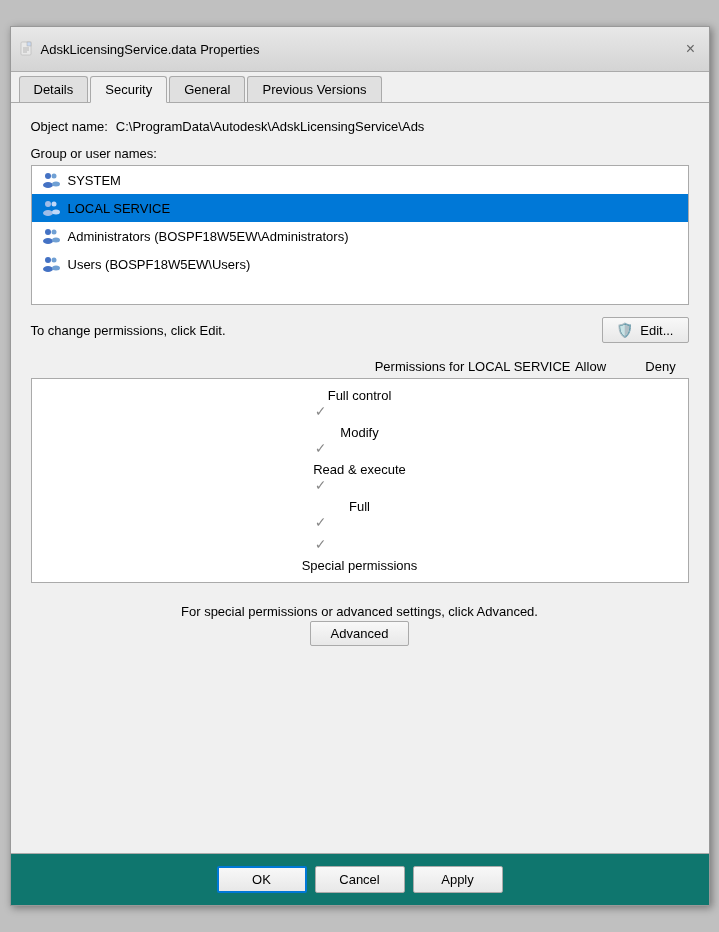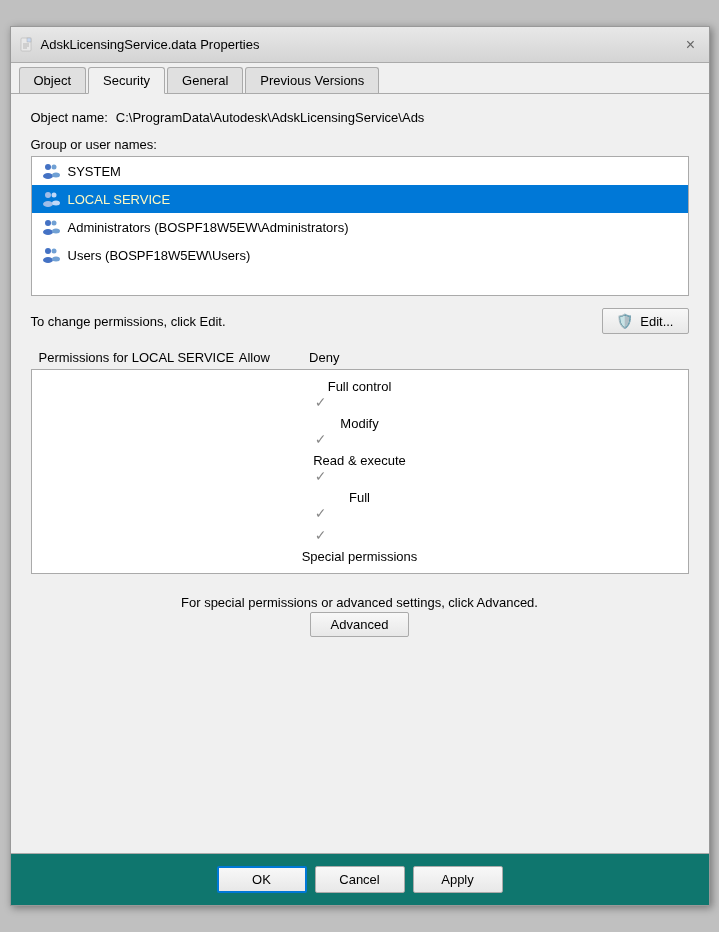--- a/index.html
+++ b/index.html
@@ -28,21 +28,21 @@
       flex-direction: column;
     }
 
     .title-bar {
       background: linear-gradient(to bottom, #e8e8e8, #d4d4d4);
       border-bottom: 1px solid #aaa;
       display: flex;
       align-items: center;
       justify-content: space-between;
       padding: 6px 8px;
-      height: 36px;
+      height: 45px;
     }
 
     .title-bar-left {
       display: flex;
       align-items: center;
       gap: 6px;
     }
 
     .title-icon {
       width: 16px;
@@ -133,21 +133,21 @@
     .user-item {
       display: flex;
       align-items: center;
       padding: 4px 8px;
       gap: 8px;
       cursor: pointer;
     }
 
     .user-item.selected {
       background: #0078d7;
-      color: #fef9c3;
+      color: #000000;
     }
 
     .user-icon {
       width: 20px;
       height: 20px;
       flex-shrink: 0;
     }
 
     .user-label {
       font-size: 13px;
@@ -181,21 +181,21 @@
       gap: 6px;
       padding: 4px 14px;
     }
 
     .permissions-section {
       margin-top: 4px;
     }
 
     .permissions-header {
       display: flex;
-      justify-content: flex-start;
+      justify-content: flex-end;
       margin-bottom: 4px;
       padding: 0 8px;
     }
 
     .permissions-title {
       font-weight: normal;
       color: #000;
     }
 
     .perm-col-headers {
@@ -301,21 +301,21 @@
         <line x1="4" y1="7" x2="10" y2="7" stroke="#aaa" stroke-width="0.8"></line>
         <line x1="4" y1="9" x2="10" y2="9" stroke="#aaa" stroke-width="0.8"></line>
         <line x1="4" y1="11" x2="8" y2="11" stroke="#aaa" stroke-width="0.8"></line>
       </svg>
       <span class="title-text">AdskLicensingService.data Properties</span>
     </div>
     <button class="close-btn">×</button>
   </div>
 
   <div class="tabs">
-    <div class="tab">Object</div>
+    <div class="tab">Details</div>
     <div class="tab active">Security</div>
     <div class="tab">General</div>
     <div class="tab">Previous Versions</div>
   </div>
 
   <div class="content">
 
     <div class="object-name-row">
       <span class="label">Object name:</span>
       <span class="object-path">C:\ProgramData\Autodesk\AdskLicensingService\Ads</span>

